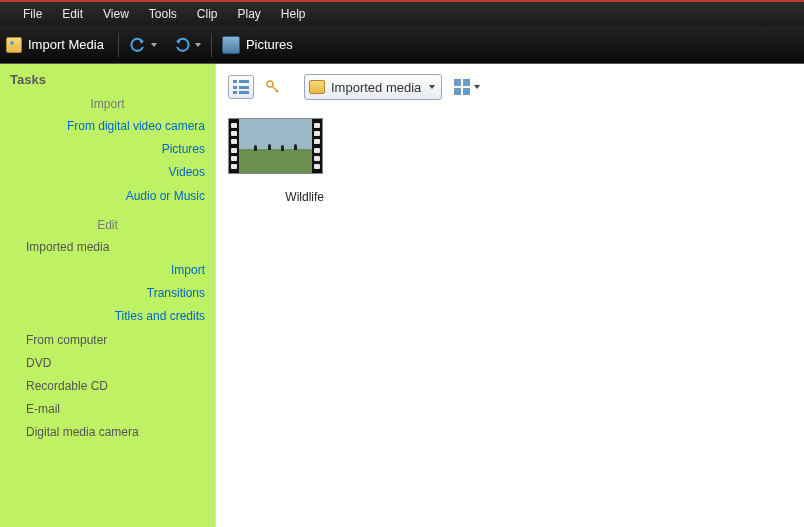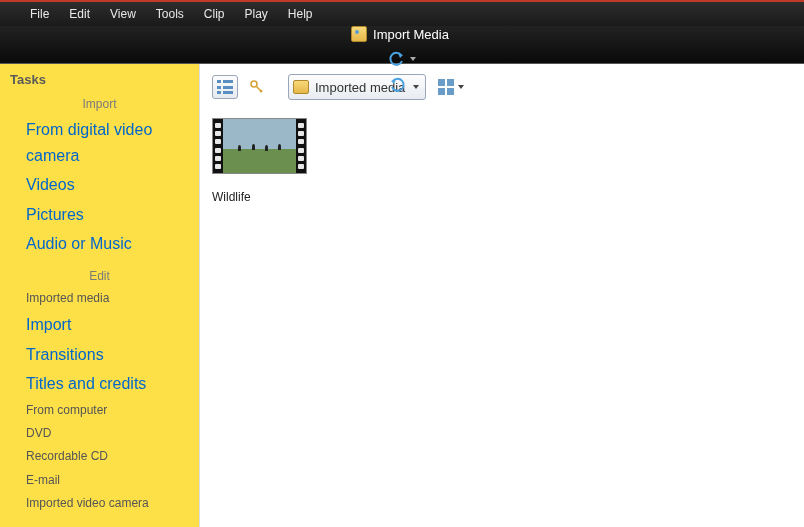--- a/index.html
+++ b/index.html
@@ -11,34 +11,33 @@
     overflow: hidden;
     background: #f4f7fb;
   }
   .top-red-line { height: 2px; background: #c0392b; }
   .menubar {
     background: linear-gradient(#2d2d2d, #1a1a1a);
     color: #e8e8e8;
     height: 24px;
     display: flex;
     align-items: center;
-    padding: 0 20px;
+    padding: 0 13px;
     font-size: 12px;
   }
   .menubar .menu-item { padding: 3px 10px; cursor: default; }
   .toolbar {
     background: linear-gradient(#222, #0a0a0a);
     color: #e8e8e8;
     height: 38px;
     display: flex;
     align-items: center;
     padding: 0 6px;
     gap: 4px;
     border-bottom: 1px solid #555;
-    flex-direction: column;
   }
   .import-icon {
     width: 16px; height: 16px;
     background: linear-gradient(#f7d87c, #e6b84a);
     border: 1px solid #b08a2a;
     border-radius: 2px;
     position: relative;
   }
   .import-icon::after {
     content: "";
@@ -72,22 +71,22 @@
     background: radial-gradient(circle, #888, #555);
     border-radius: 50%;
     opacity: 0.5;
   }
   .toolbar-text.disabled { color: #888; }
   .main-area {
     display: flex;
     height: calc(527px - 2px - 24px - 38px);
   }
   .sidebar {
-    width: 200px;
-    background: #fde047;
+    width: 216px;
+    background: #bef264;
     padding: 8px 10px;
     border-right: 1px solid #d8dde4;
   }
   .sidebar-title {
     color: #5a5a5a;
     font-weight: bold;
     font-size: 13px;
     margin-bottom: 10px;
   }
   .task-group-header {
@@ -99,24 +98,25 @@
     flex-direction: column;
   }
   .task-group-header .line {
     flex: 1;
     height: 1px;
     background: #c8ccd2;
     margin-left: 6px;
   }
   .task-link {
     color: #0066cc;
-    font-size: 16px;
+    font-size: 12px;
     padding: 2px 0 2px 16px;
     cursor: pointer;
     line-height: 1.6;
+    text-align: right;
   }
   .task-plain {
     color: #555;
     font-size: 12px;
     padding: 2px 0 2px 16px;
     line-height: 1.6;
   }
   .content {
     flex: 1;
     background: #fff;
@@ -176,21 +176,21 @@
   .thumbs-icon {
     width: 16px; height: 16px;
     display: grid;
     grid-template-columns: 1fr 1fr;
     grid-template-rows: 1fr 1fr;
     gap: 2px;
   }
   .thumbs-icon div { background: #6a9cc9; }
   .clip-item {
     width: 96px;
-    text-align: left;
+    text-align: right;
   }
   .filmstrip {
     width: 95px; height: 56px;
     background: #000;
     display: flex;
     border: 1px solid #888;
   }
   .perfs {
     width: 10px;
     background: #111;
@@ -266,36 +266,36 @@
 
 <div class="main-area">
   <div class="sidebar">
     <div class="sidebar-title">Tasks</div>
     <div id="sidebar-groups">
         <div class="task-group-header">
           <span>Import</span>
           <div class="line"></div>
         </div>
         <div class="task-link">From digital video camera</div>
+        <div class="task-link">Pictures</div>
         <div class="task-link">Videos</div>
-        <div class="task-link">Pictures</div>
         <div class="task-link">Audio or Music</div>
         <div class="task-group-header">
           <span>Edit</span>
           <div class="line"></div>
         </div>
         <div class="task-plain">Imported media</div>
         <div class="task-link">Import</div>
         <div class="task-link">Transitions</div>
         <div class="task-link">Titles and credits</div>
         <div class="task-plain">From computer</div>
         <div class="task-plain">DVD</div>
         <div class="task-plain">Recordable CD</div>
         <div class="task-plain">E-mail</div>
-        <div class="task-plain">Imported video camera</div>
+        <div class="task-plain">Digital media camera</div>
       </div>
   </div>
 
   <div class="content">
     <div class="content-toolbar">
       <div class="ct-btn active">
         <div class="details-icon">
           <div class="row">
               <div class="sq"></div>
               <div class="ln"></div>

